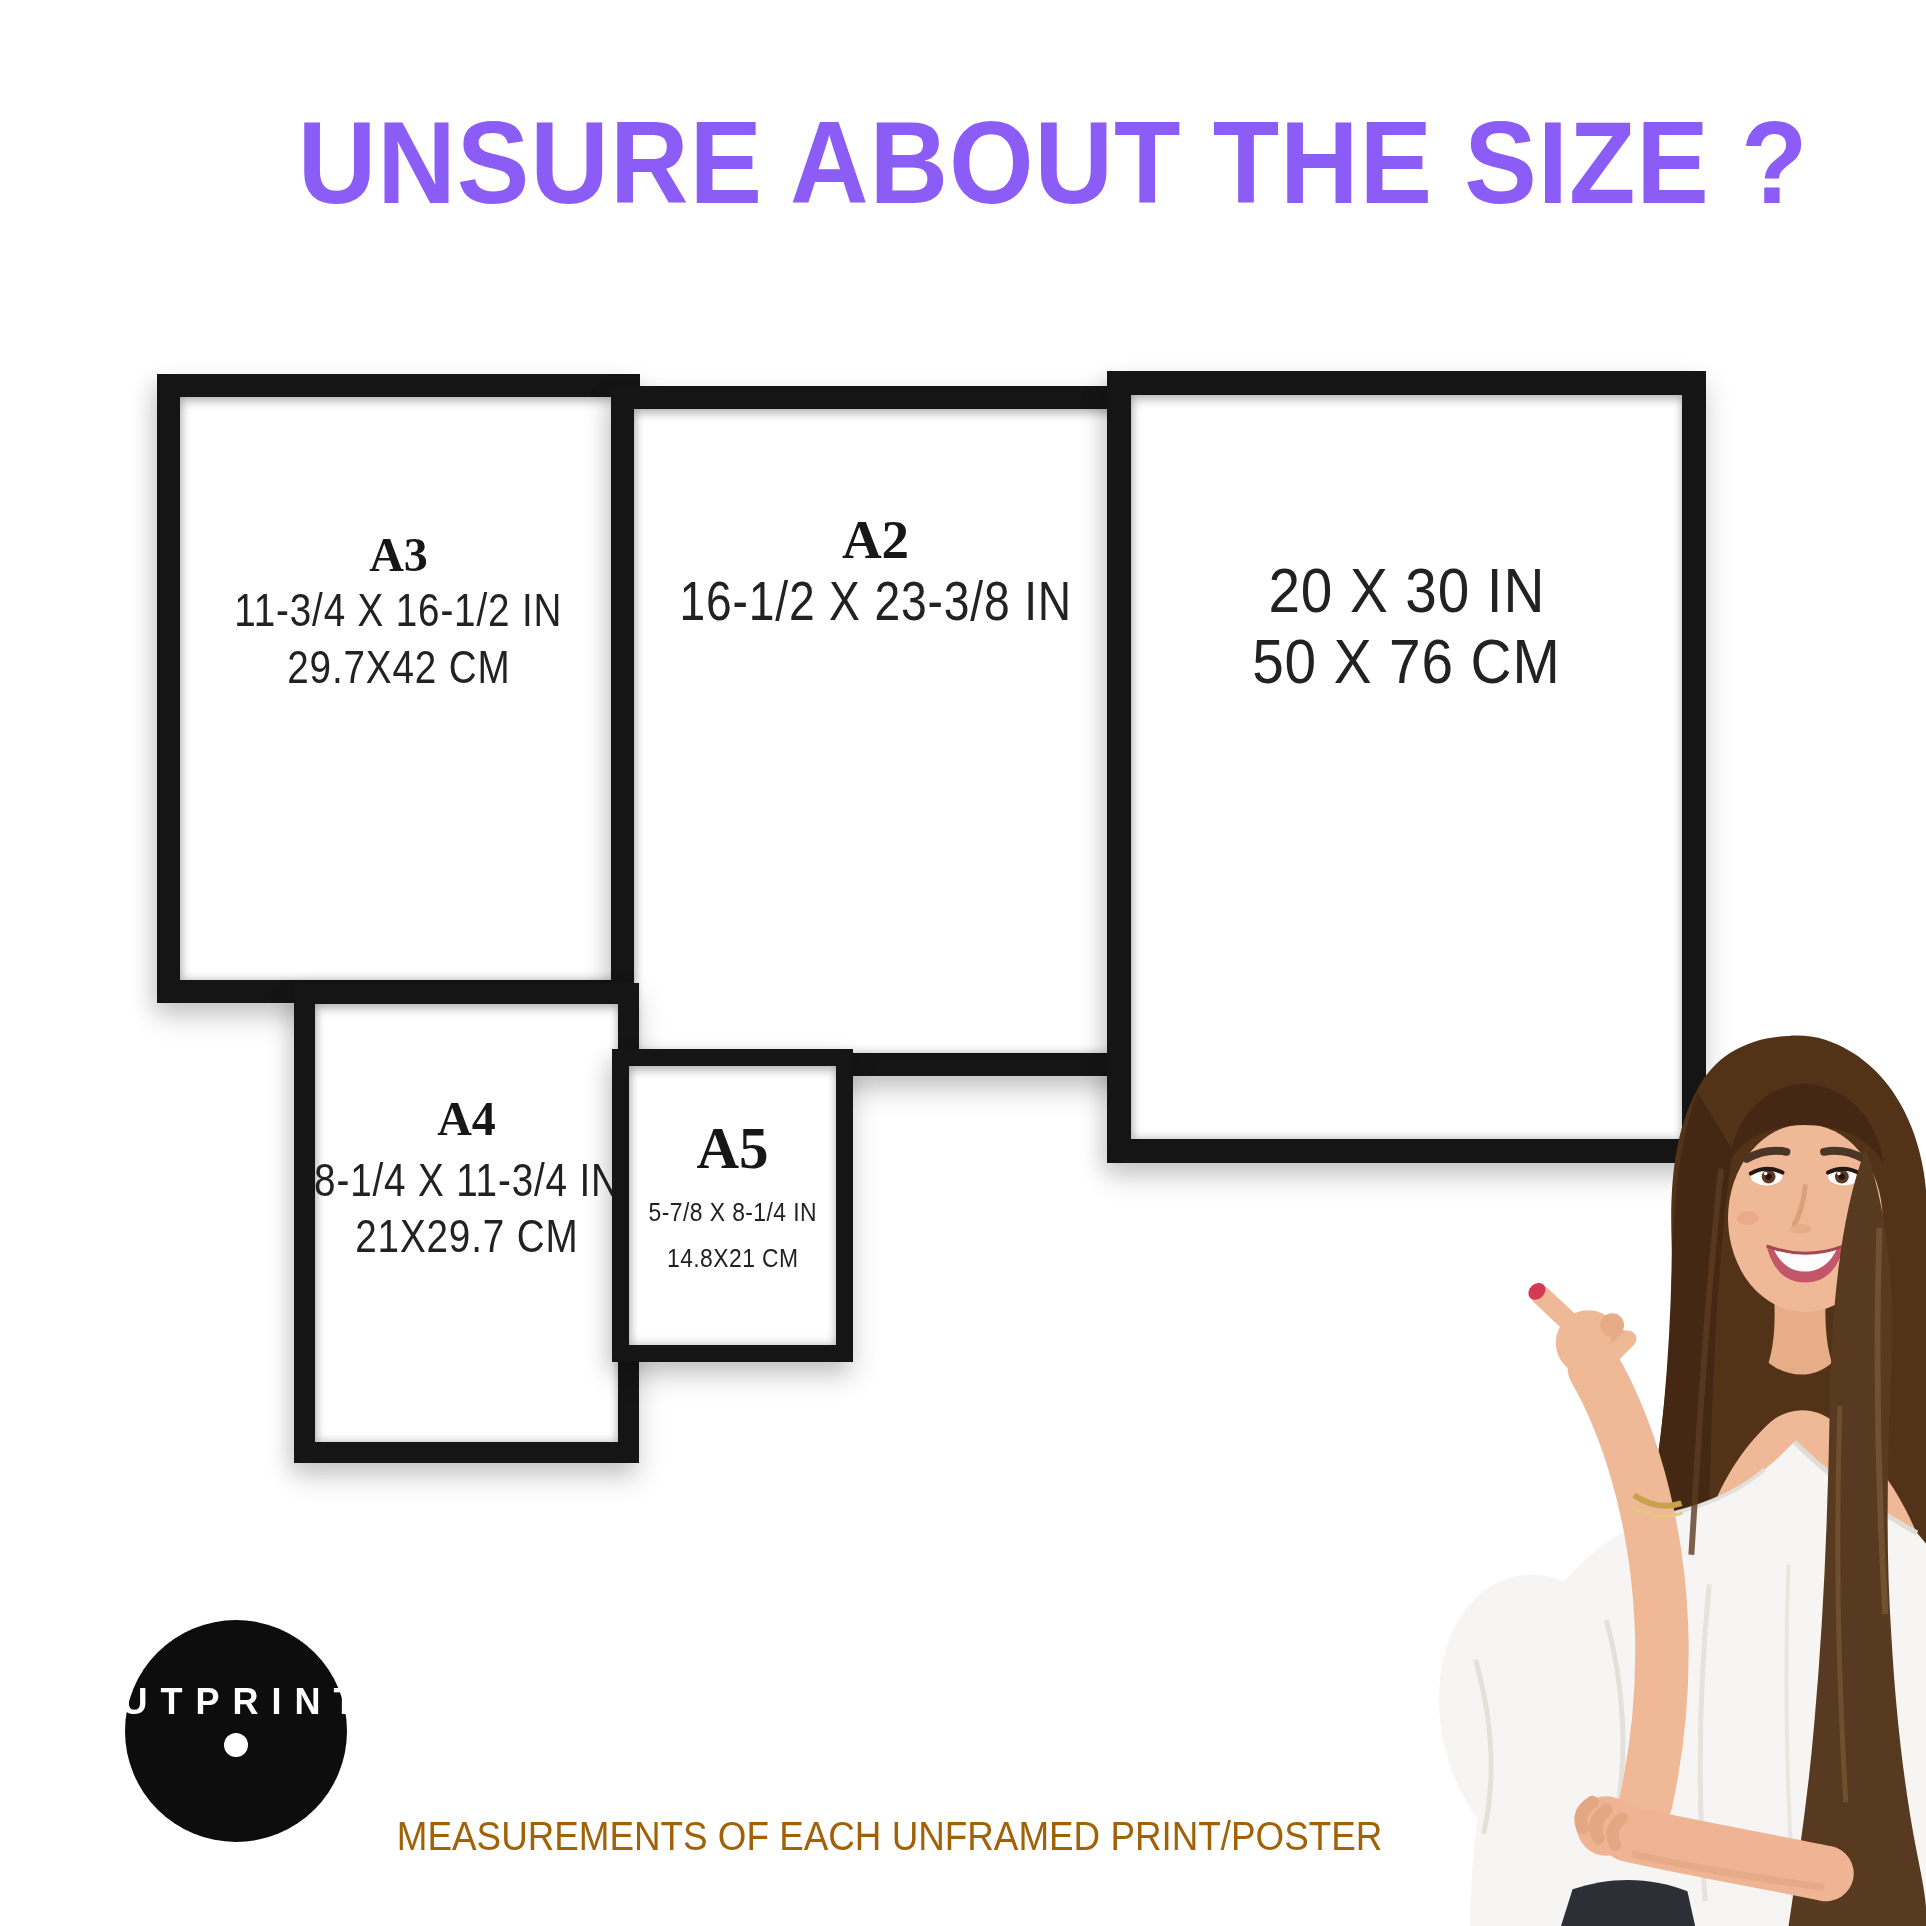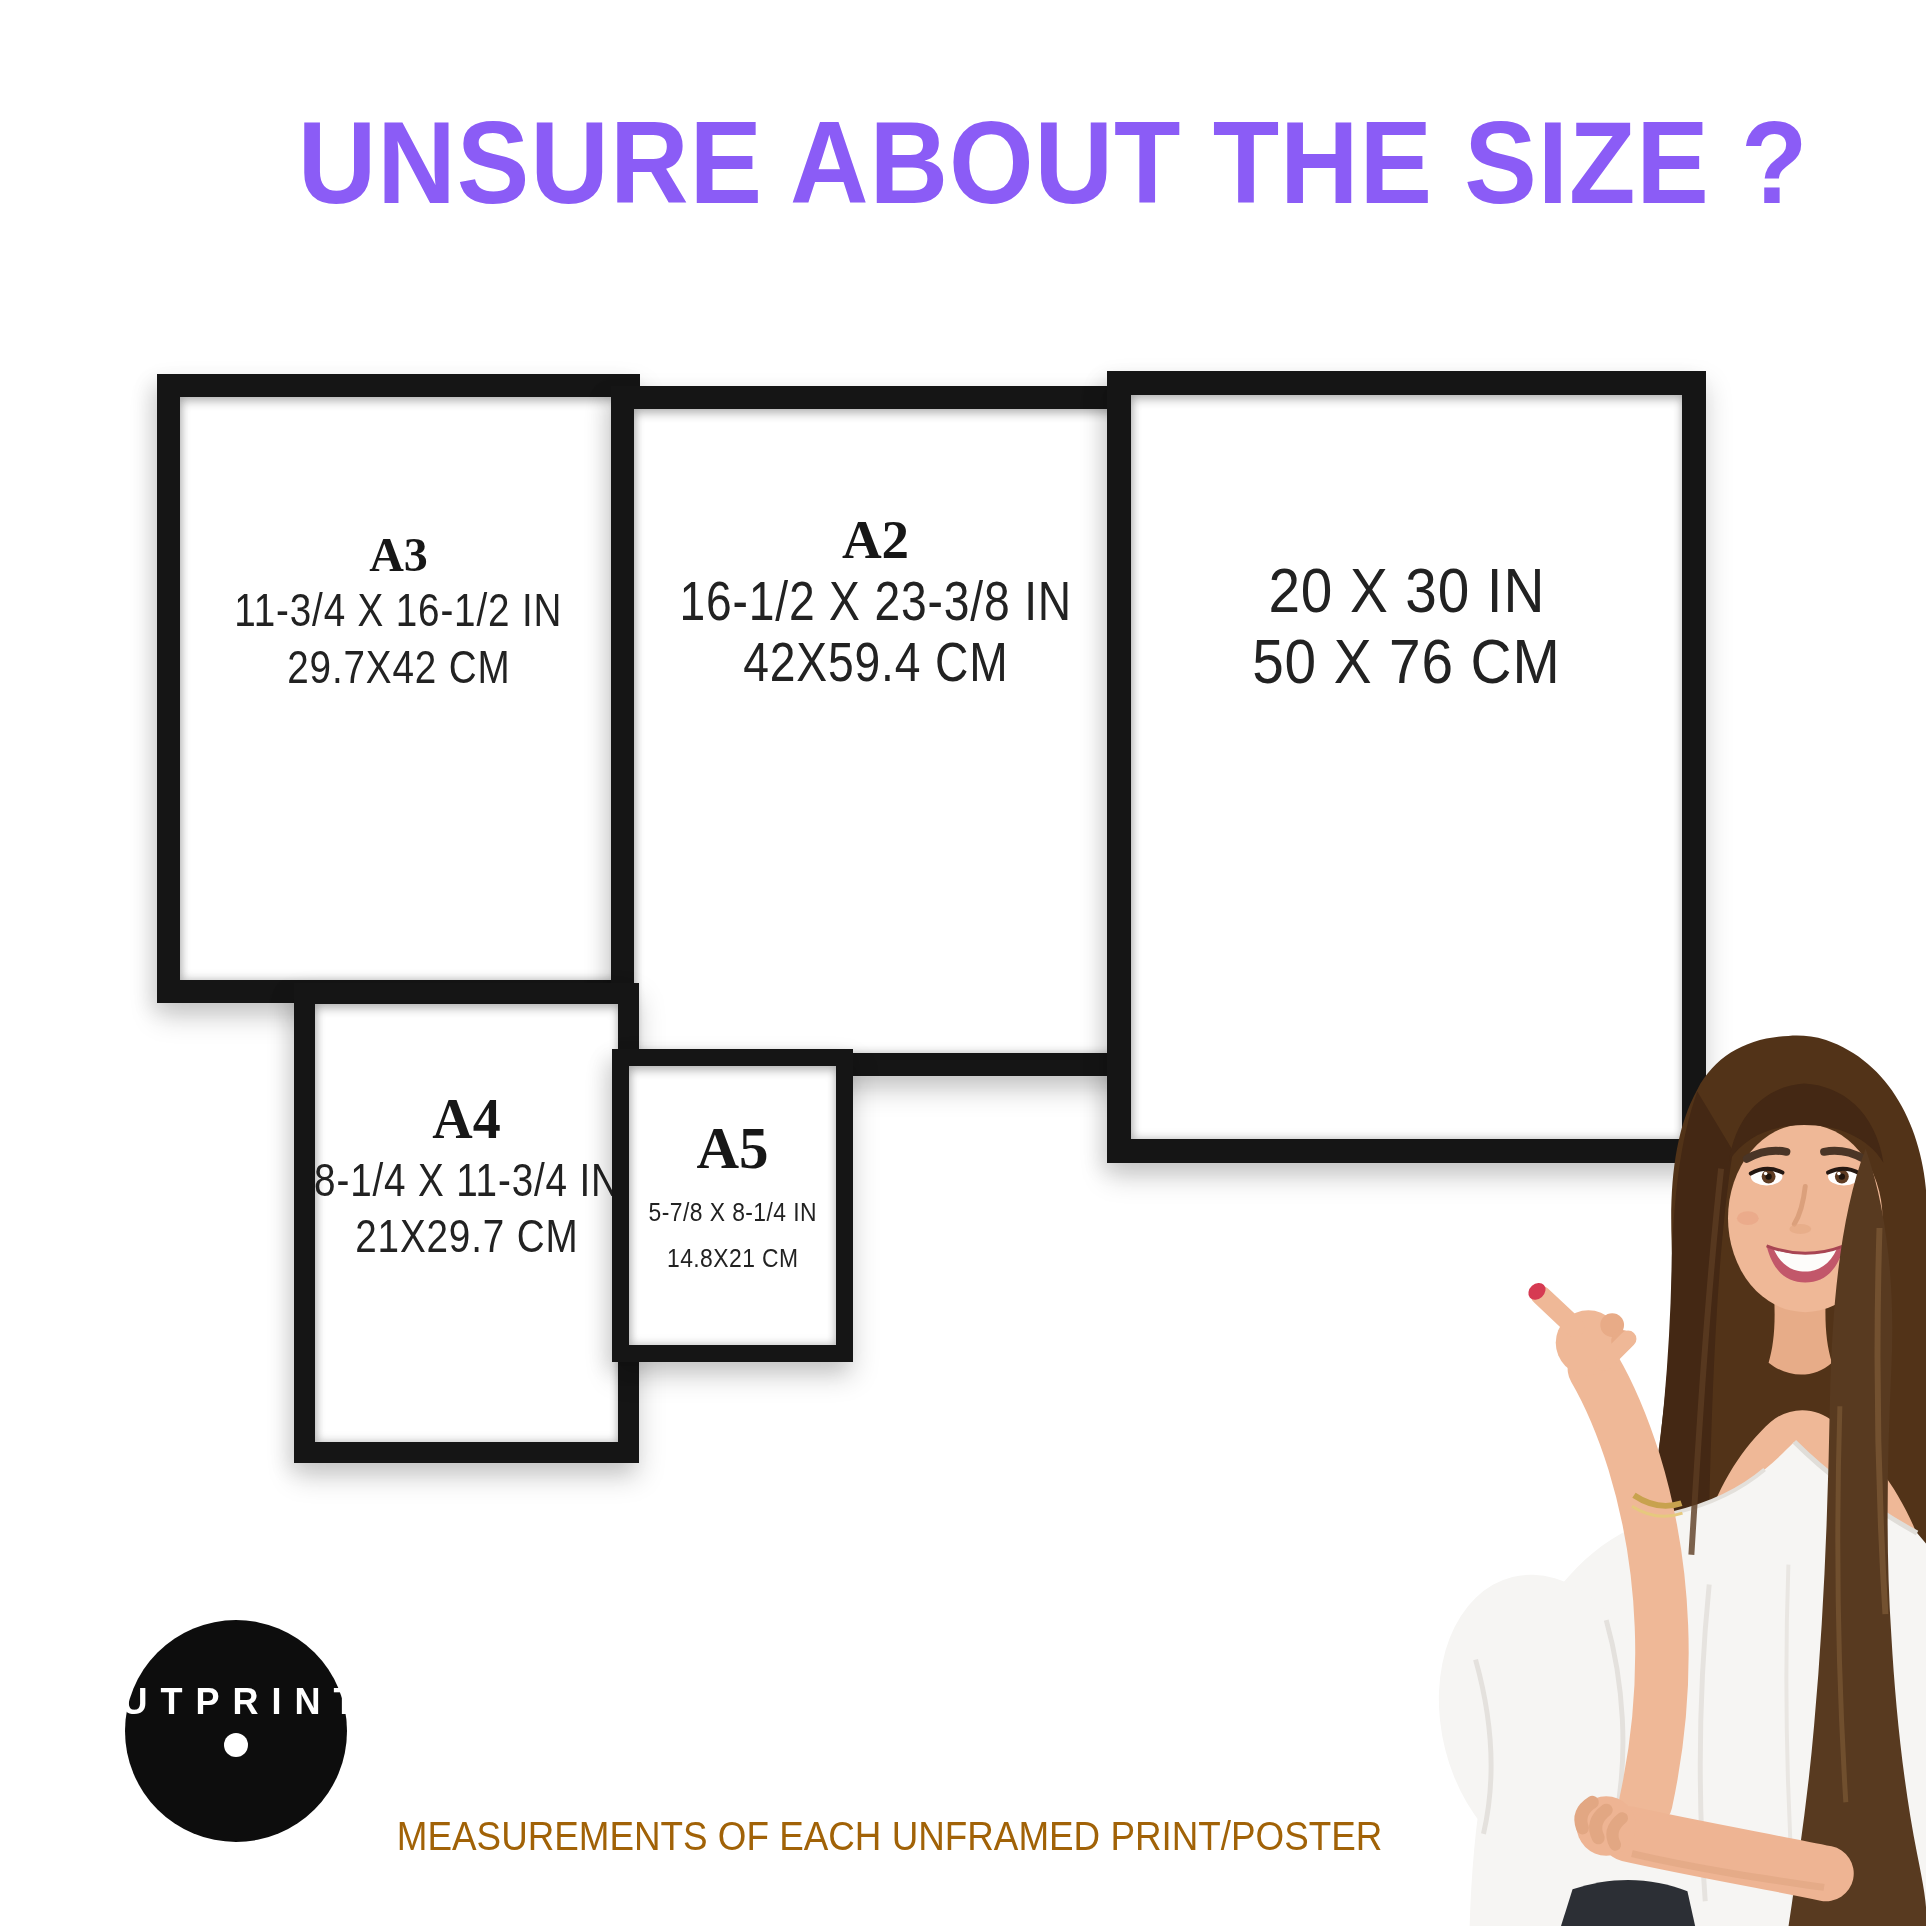--- a/index.html
+++ b/index.html
@@ -36,21 +36,21 @@
   .f-a2 .ftext{padding-top:99px;}
   .f-a2 .flabel{font-size:55px;line-height:63px;}
   .f-a2 .fdim{font-size:55px;line-height:61px;}
 
   .f-p2030{left:1107px;top:371px;width:551px;height:744px;border-width:24px;}
   .f-p2030 .ftext{padding-top:160px;}
   .f-p2030 .fdim{font-size:63px;line-height:71px;}
 
   .f-a4{left:294px;top:983px;width:303px;height:438px;border-width:21px;}
   .f-a4 .ftext{padding-top:88px;}
-  .f-a4 .flabel{font-size:56px;line-height:54px;}
+  .f-a4 .flabel{font-size:48px;line-height:54px;}
   .f-a4 .fdim{font-size:46px;line-height:44px;margin-top:12px;}
 
   .f-a5{left:612px;top:1049px;width:207px;height:279px;border-width:17px;}
   .f-a5 .ftext{padding-top:50px;}
   .f-a5 .flabel{font-size:59px;line-height:65px;}
   .f-a5 .fdim{font-size:26px;line-height:30px;margin-top:16px;letter-spacing:0.5px;}
 
   
   .logo{position:absolute;left:125px;top:1620px;width:222px;height:222px;border-radius:50%;
         background:#0d0d0d;display:flex;flex-direction:column;align-items:center;
@@ -79,21 +79,20 @@
       <div class="flabel">A3</div>
       <div class="fdim"><span class="sx84">11-3/4 X 16-1/2 IN</span></div>
       <div class="fdim"><span class="sx84">29.7X42 CM</span></div>
     </div>
   </div>
 
   <div class="frame f-a2">
     <div class="ftext">
       <div class="flabel">A2</div>
       <div class="fdim"><span class="sx84">16-1/2 X 23-3/8 IN</span></div>
-      <div class="fdim"><span class="sx84">42X59.4 CM</span></div>
     </div>
   </div>
 
   <div class="frame f-p2030">
     <div class="ftext">
       <div class="fdim"><span class="sx90">20 X 30 IN</span></div>
       <div class="fdim"><span class="sx90">50 X 76 CM</span></div>
     </div>
   </div>
 

